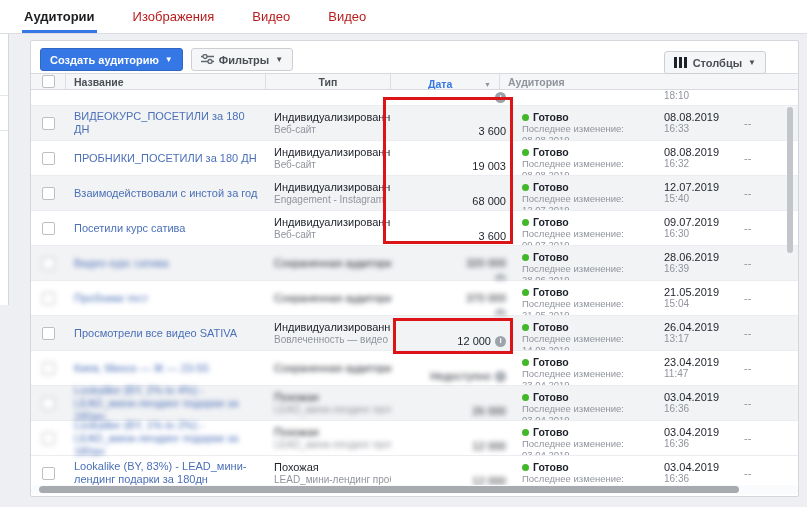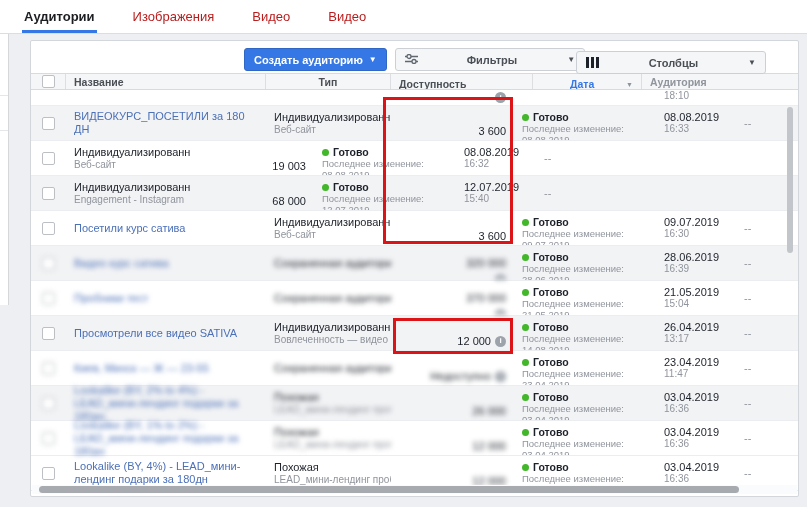--- a/index.html
+++ b/index.html
@@ -17,25 +17,25 @@
   
   .left-rail { position:absolute; left:0; top:34px; width:9px; height:271px; background:#fff;
     border-right:1px solid #d5d7db; z-index:1; }
   .left-rail .sep { position:absolute; left:0; right:0; height:1px; background:#e4e6ea; }
 
   
   .card { position:absolute; left:30px; top:40px; width:769px; height:457px; background:#fff;
     border:1px solid #d3d6db; border-radius:2px; z-index:2; overflow:hidden; }
 
   
-  .toolbar { position:relative; height:32px; padding:7px 9px 0 9px; display:flex; align-items:flex-start;justify-content:center; }
+  .toolbar { position:relative; height:32px; padding:7px 9px 0 9px; display:flex; align-items:flex-start; }
   .btn { display:inline-flex; align-items:center; height:23px; border-radius:3px; font-size:11px;
     font-weight:bold; padding:0 9px; cursor:pointer; white-space:nowrap; }
   .btn-primary { background:#3578e5; border:1px solid #3066c4; color:#fff; margin-right:8px; }
-  .btn-gray { background:#f5f6f7; border:1px solid #ccd0d5; color:#4b4f56;gap:44px; }
+  .btn-gray { background:#f5f6f7; border:1px solid #ccd0d5; color:#4b4f56; }
   .btn-columns { position:absolute; right:32px; top:10px; }
   .caret { font-size:8px; margin-left:6px; line-height:1; }
   .filter-icon { margin-right:5px; display:inline-block; }
   .cols-icon { display:inline-flex; gap:2px; margin-right:6px; }
   .cols-icon i { width:3px; height:11px; background:#1d2129; display:block; }
 
   
   .thead { display:flex; height:17px; background:#f5f6f7; border-top:1px solid #d8dadf;
     border-bottom:1px solid #d8dadf; align-items:flex-start; font-size:10.5px; font-weight:bold;
     color:#4b4f56; }
@@ -142,21 +142,20 @@
         <span class="caret">▼</span>
       </div>
     </div>
 
     <div class="thead">
       <div class="th c-check">
           <span class="checkbox"></span>
         </div>
       <div class="th c-name">Название</div>
       <div class="th c-type">Тип</div>
-      <div class="th c-avail">Доступность</div>
       <div class="th c-date th-date">
         <span>Дата</span>
         <span class="sort-caret">▼</span>
       </div>
       <div class="th c-aud">Аудитория</div>
     </div>
 
     <div class="trow partial">
       <div class="cell c-check"></div>
       <div class="cell c-name"></div>
@@ -201,20 +200,23 @@
     <div class="cell c-date">
       <div class="d1">08.08.2019</div>
       <div class="d2">16:33</div>
     </div>
     <div class="cell c-aud">--</div>
   </div>
         <div class="trow">
     <div class="cell c-check">
       <span class="checkbox"></span>
     </div>
+    <div class="cell c-name">
+      <a class="name-link">ПРОБНИКИ_ПОСЕТИЛИ за 180 ДН</a>
+    </div>
     <div class="cell c-type">
       <div class="t1">Индивидуализированная ...</div>
       <div class="t2">Веб-сайт</div>
     </div>
     <div class="cell c-size">
       <div class="s1">
         <span>19 003</span>
 
       </div>
 
@@ -230,20 +232,23 @@
     <div class="cell c-date">
       <div class="d1">08.08.2019</div>
       <div class="d2">16:32</div>
     </div>
     <div class="cell c-aud">--</div>
   </div>
         <div class="trow shade">
     <div class="cell c-check">
       <span class="checkbox"></span>
     </div>
+    <div class="cell c-name">
+      <a class="name-link">Взаимодействовали с инстой за год</a>
+    </div>
     <div class="cell c-type">
       <div class="t1">Индивидуализированная ...</div>
       <div class="t2">Engagement - Instagram</div>
     </div>
     <div class="cell c-size">
       <div class="s1">
         <span>68 000</span>
 
       </div>
 
@@ -484,21 +489,21 @@
       <div class="d1">03.04.2019</div>
       <div class="d2">16:36</div>
     </div>
     <div class="cell c-aud">--</div>
   </div>
         <div class="trow">
     <div class="cell c-check">
       <span class="checkbox"></span>
     </div>
     <div class="cell c-name">
-      <a class="name-link">Lookalike (BY, 4%) - LEAD_мини-лендинг подарки за 180дн</a>
+      <a class="name-link">Lookalike (BY, 83%) - LEAD_мини-лендинг подарки за 180дн</a>
     </div>
     <div class="cell c-type">
       <div class="t1">Похожая</div>
       <div class="t2">LEAD_мини-лендинг пробни...</div>
     </div>
     <div class="cell c-size blurred">
       <div class="s1">
         <span>12 000</span>
 
       </div>

